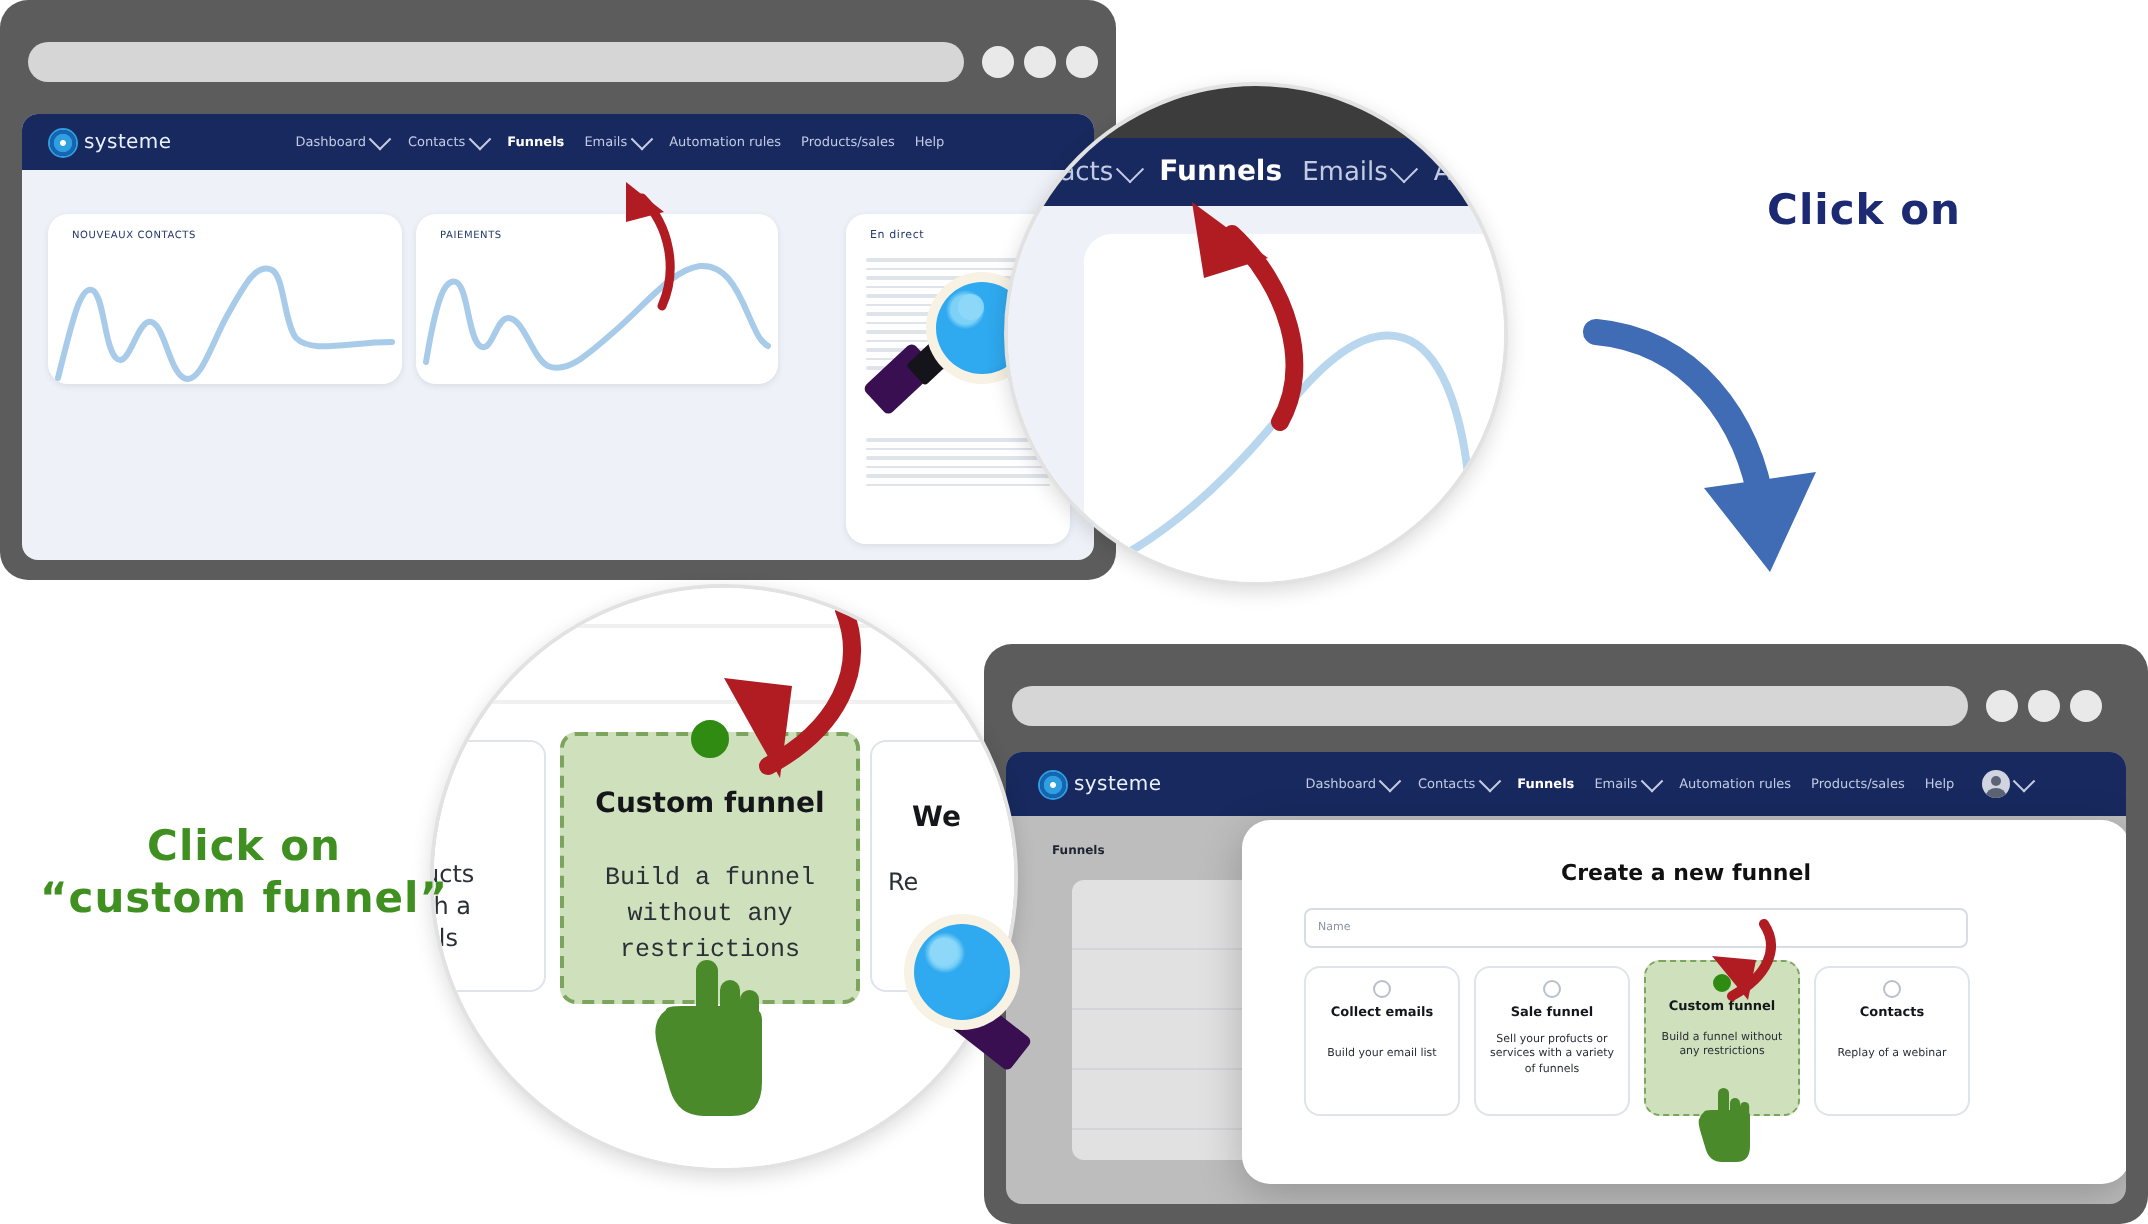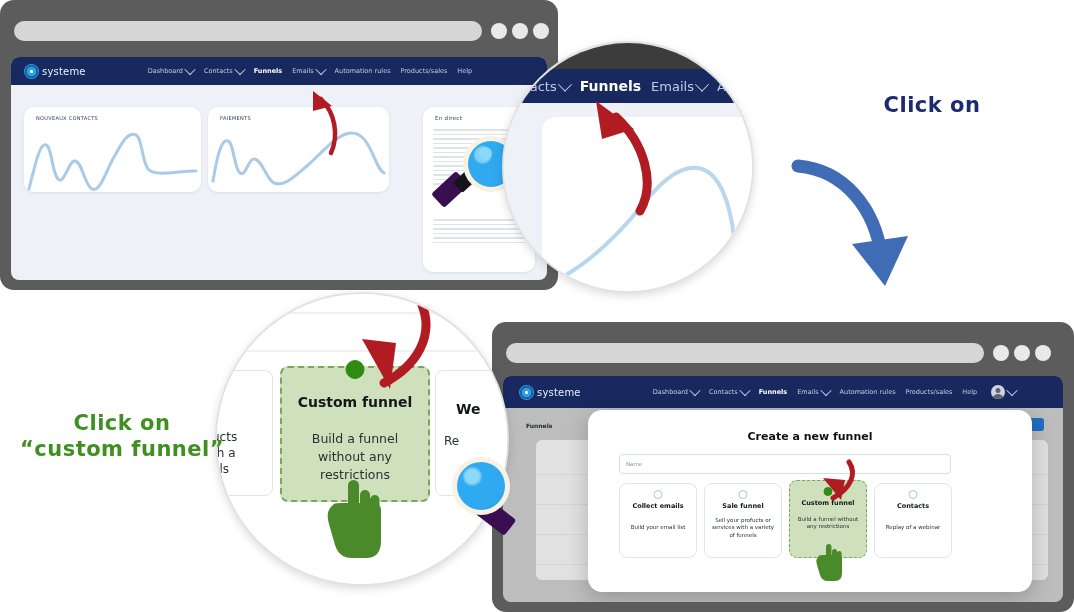--- a/index.html
+++ b/index.html
@@ -289,21 +289,21 @@
       <div class="page-head" style="left:23px;top:46px;">Funnels</div>
       <div class="create-btn" style="left:494px;top:42px;width:47px;height:13px;">+ Create</div>
 
       <div class="panel" style="left:33px;top:64px;width:512px;height:140px;">
         <i style="top:34px;"></i>
           <i style="top:64px;"></i>
           <i style="top:94px;"></i>
           <i style="top:124px;"></i>
       </div>
 
-      <div class="modal" style="left:85px;top:34px;width:444px;height:182px;">
+      <div class="modal" style="left:118px;top:34px;width:444px;height:182px;">
         <div class="modal-title" style="top:20px;">Create a new funnel</div>
         <div class="name-input" style="left:31px;top:44px;width:330px;height:18px;">
           <span>Name</span>
         </div>
 
         <div class="opt" style="left:116px;top:73px;width:76px;height:73px;">
           <span class="radio" style="top:6px;"></span>
           <div class="opt-title" style="top:18px;">Sale funnel</div>
           <div class="opt-desc" style="top:33px;">Sell your profucts or services with a variety of funnels</div>
         </div>
@@ -351,21 +351,21 @@
       <div class="opt" style="left:-46px;top:76px;width:100px;height:124px;">
         <div class="opt-title" style="top:30px;font-size:13px;left:40px;right:0;text-align:left;">l</div>
         <div class="opt-desc" style="top:58px;left:40px;right:0;font-size:12px;text-align:left;white-space:pre-line;">ucts
 th a
 els</div>
       </div>
 
       <div class="opt sel" style="left:63px;top:72px;width:146px;height:132px;border-width:2px;">
         <span class="radio" style="top:-8px;width:17px;height:17px;"></span>
         <div class="opt-title" style="top:26px;font-size:14px;">Custom funnel</div>
-        <div class="opt-desc" style="top:62px;font-size:12.5px;white-space:pre-line;line-height:1.45;">Build a funnel
+        <div class="opt-desc" style="top:62px;font-size:12.5px;white-space:pre-line;line-height:1.45;font-family:Liberation Mono, monospace;">Build a funnel
 without any
 restrictions</div>
       </div>
 
       <div class="opt" style="left:218px;top:76px;width:110px;height:124px;">
         <div class="opt-title" style="top:30px;font-size:14px;left:20px;right:0;text-align:left;">We</div>
 
         <div class="opt-desc" style="top:62px;left:8px;right:0;font-size:12px;text-align:left;">Re</div>
       </div>
 

